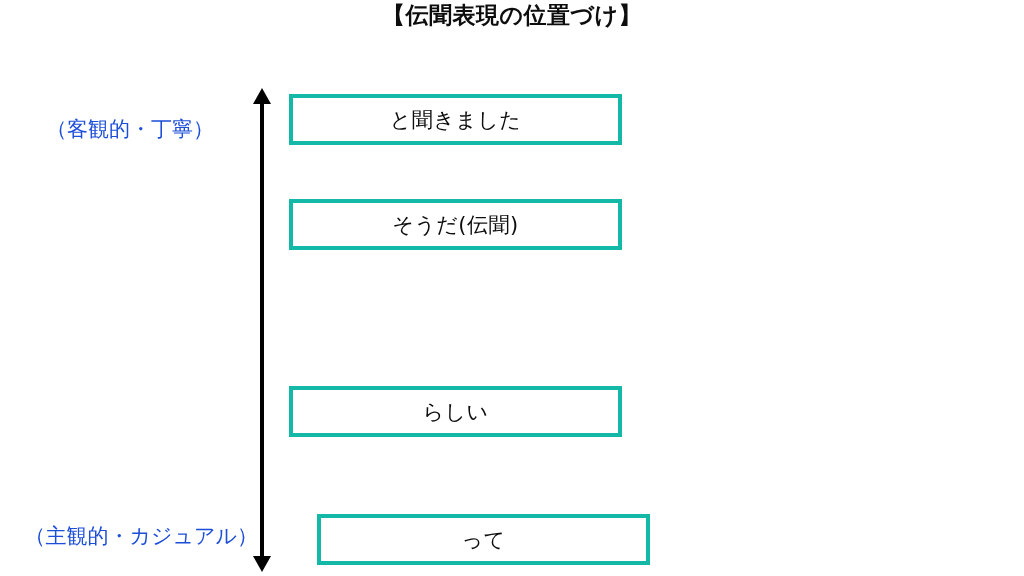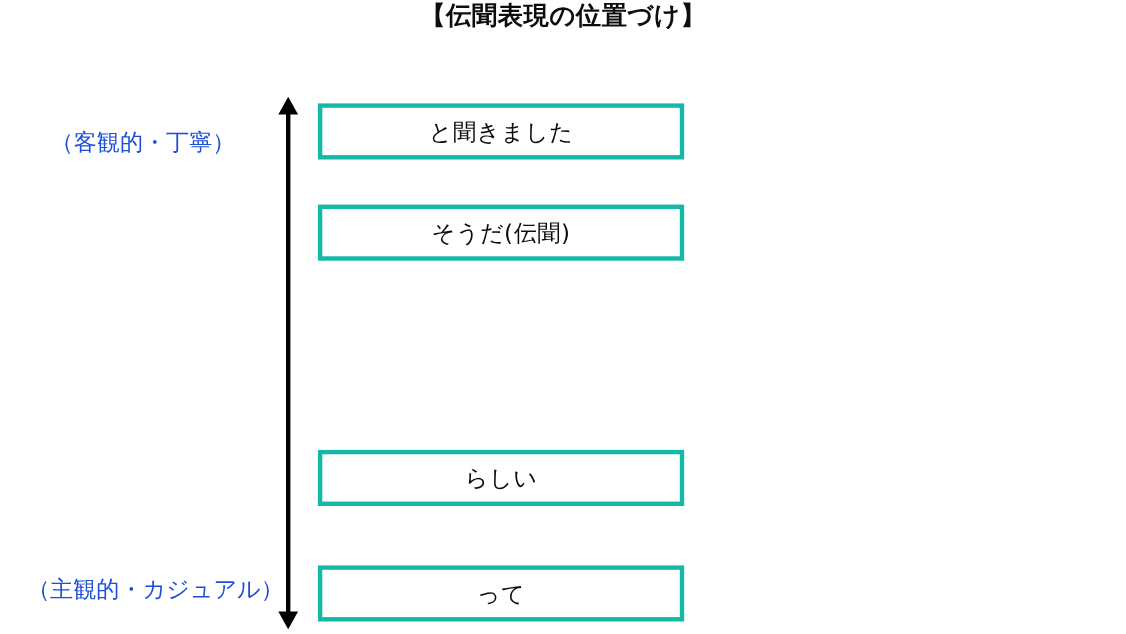--- a/index.html
+++ b/index.html
@@ -82,24 +82,24 @@
     justify-content: center;
   }
   .box-label {
     font-size: 21px;
     line-height: 24px;
     color: #0d0d0d;
     letter-spacing: 0.5px;
     white-space: nowrap;
   }
   .box.b0 { top: 94px; }
-  .box.b1 { top: 186px; }
+  .box.b1 { top: 199px; }
   .box.b2 { top: 304px; }
-  .box.b3 { top: 409px; justify-content: center; }
-  .box.b4 { top: 514px; }
+  .box.b3 { top: 386px; justify-content: center; }
+  .box.b4 { top: 514px; margin-left: 28px; }
 </style>
 </head>
 <body>
 
 <div id="canvas">
 
   <div class="title">【伝聞表現の位置づけ】</div>
 
   <div class="axis">
     <svg width="34" height="492" viewBox="0 0 34 492" xmlns="http://www.w3.org/2000/svg">

